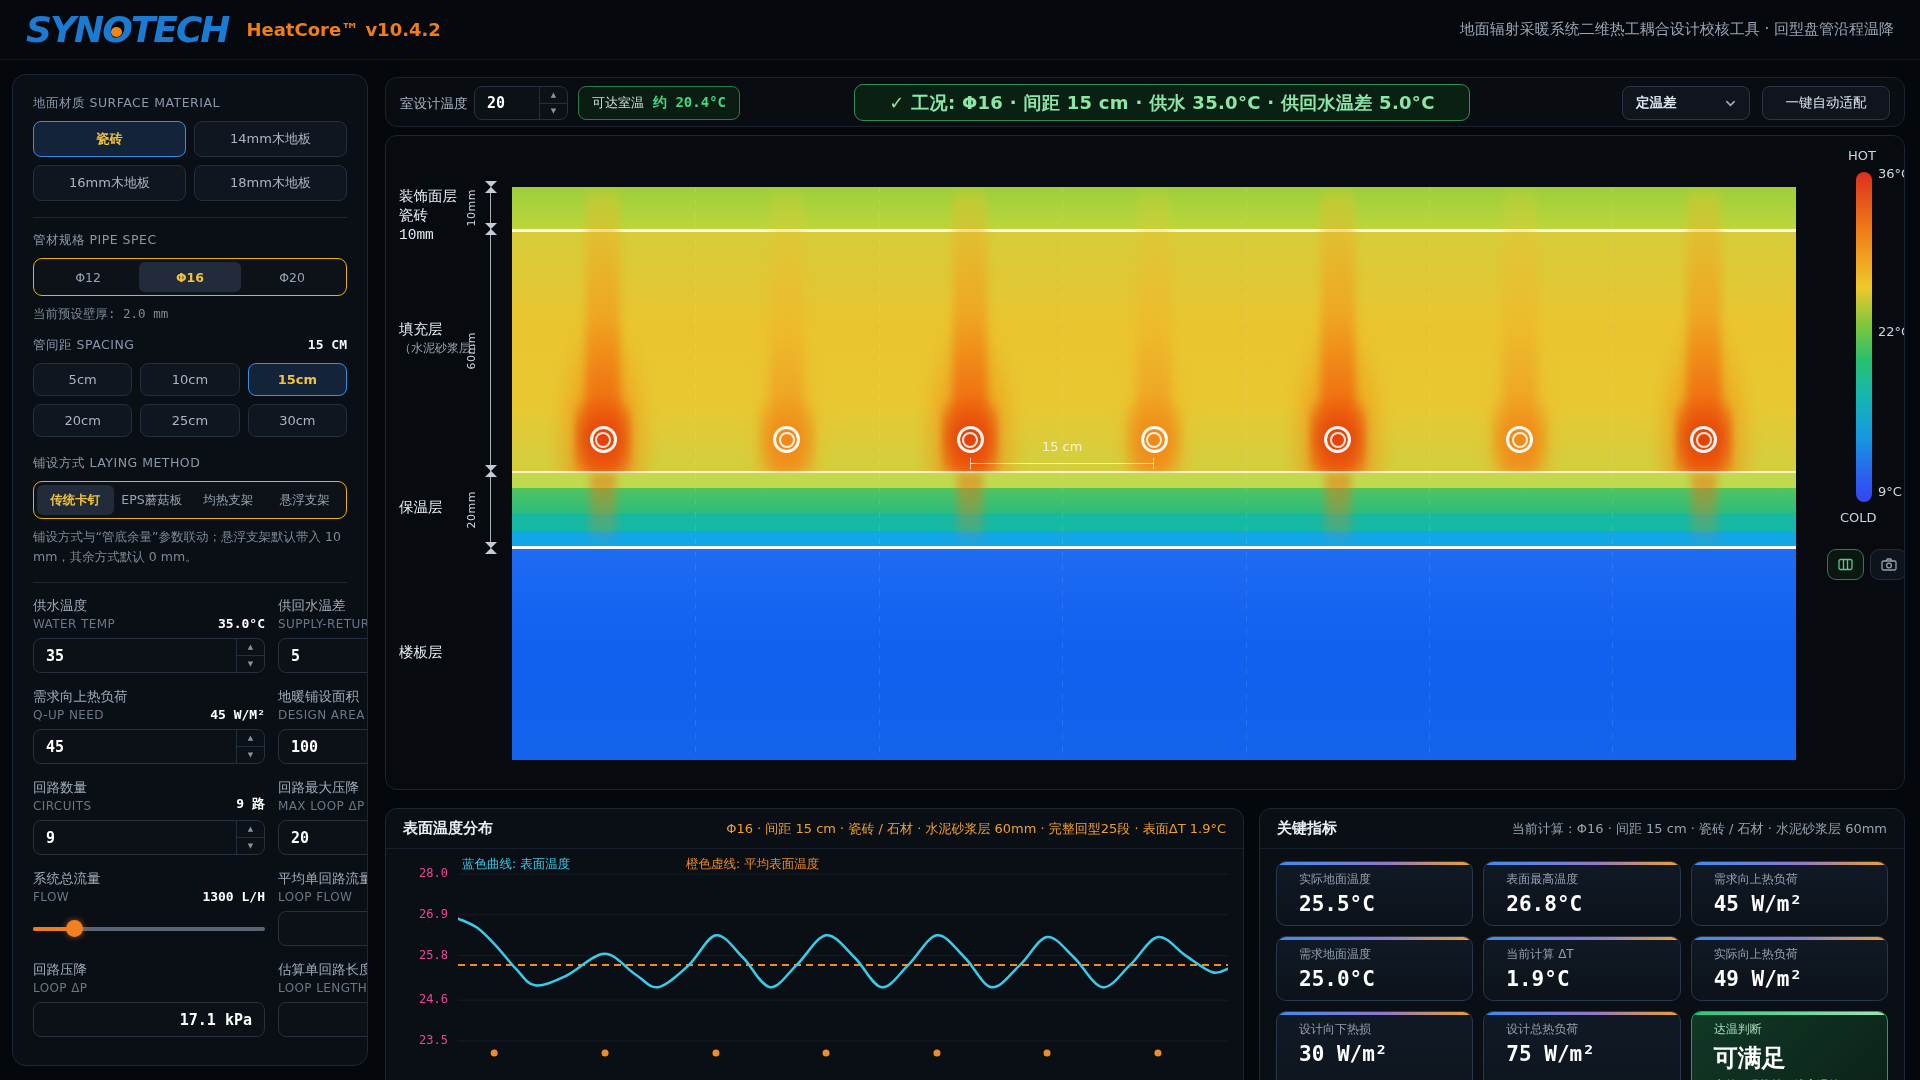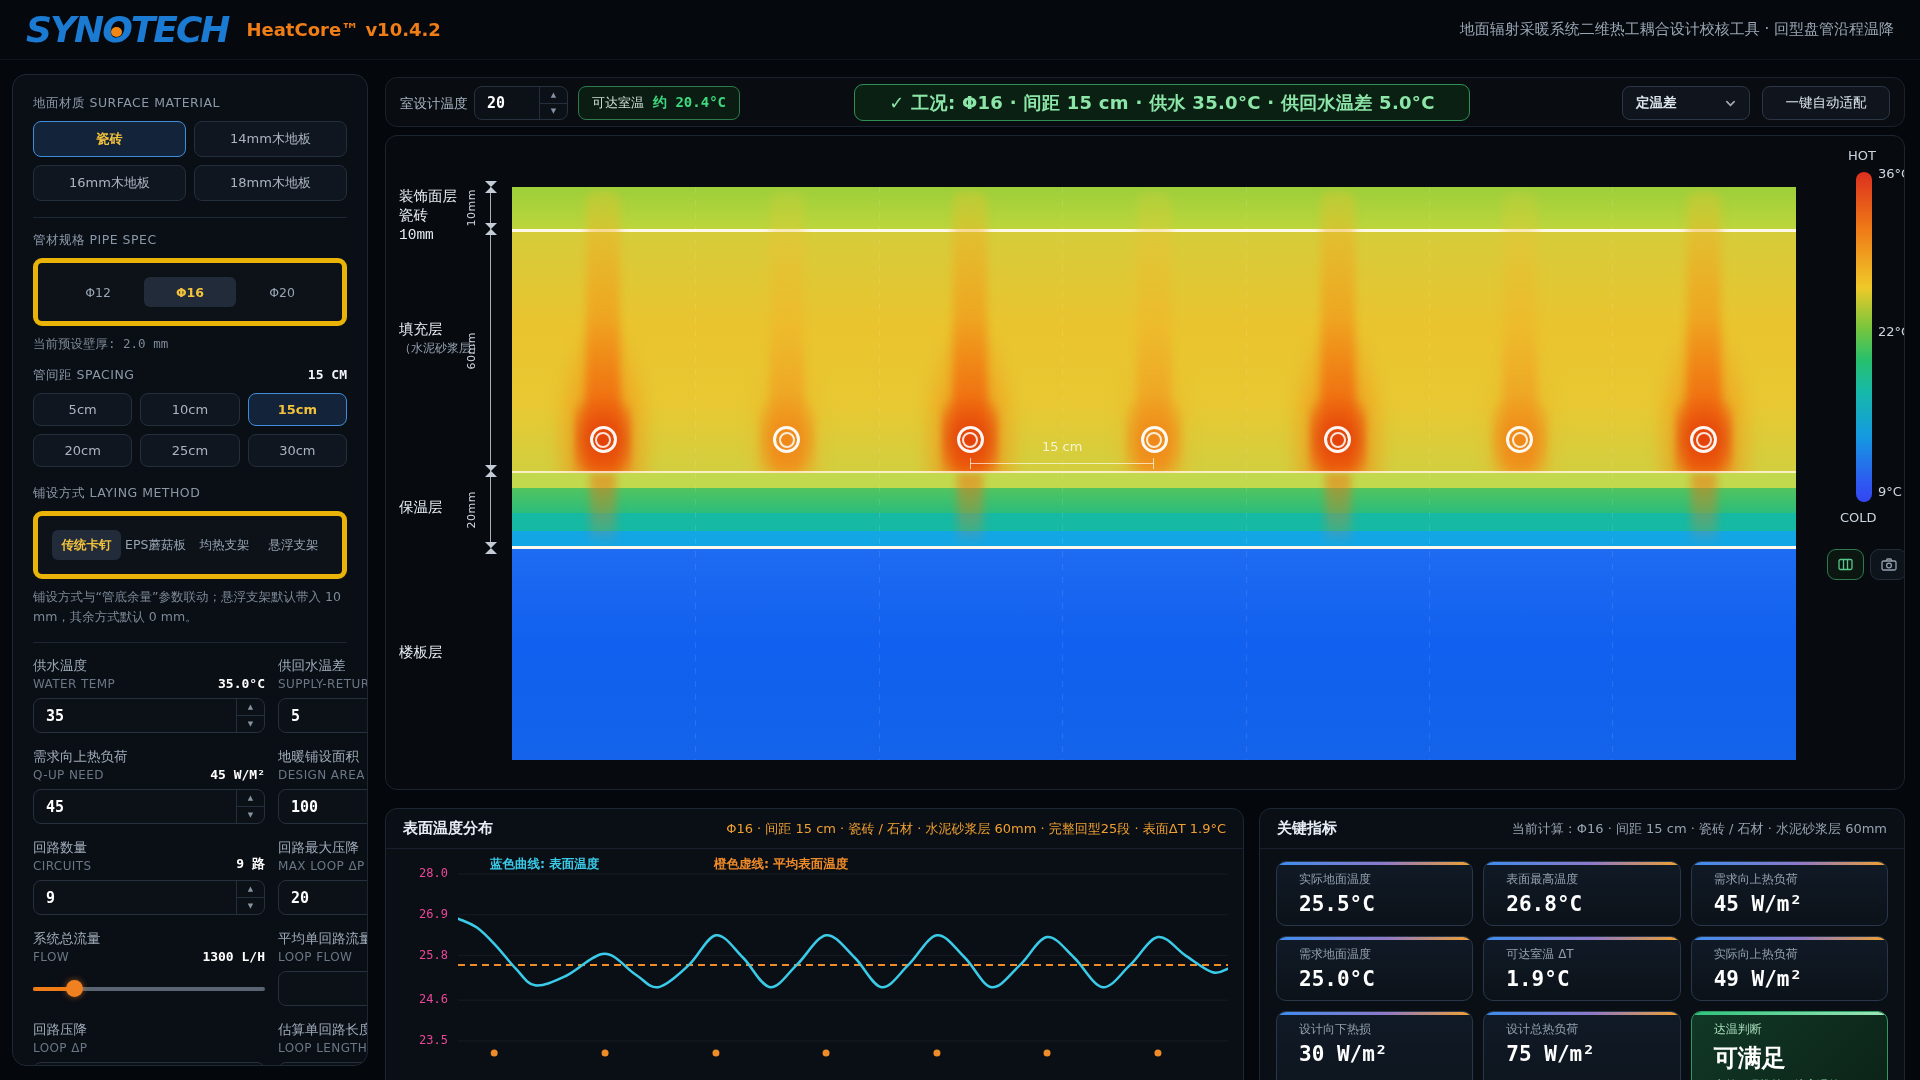--- a/index.html
+++ b/index.html
@@ -26,21 +26,21 @@
   .sec-row .sec-label { margin:0; }
   .sec-val { font-family:"DejaVu Sans Mono",monospace; font-weight:bold; font-size:13px; color:#f2f6fa; }
   .divider { height:1px; background:#1d2733; margin:16px 0 14px; }
   .btn-grid { display:grid; gap:8px; margin-bottom:4px; }
   .cols2 { grid-template-columns:1fr 1fr; }
   .cols3 { grid-template-columns:1fr 1fr 1fr; }
   .opt-btn { height:36px; border-radius:8px; background:#10161f; border:1px solid #242f3d; color:#aab5c2;
              font-size:13px; font-family:inherit; cursor:pointer; }
   .opt-btn.small { height:33px; }
   .opt-btn.sel { border-color:#3f8dd8; background:#12233a; color:#f2c23c; font-weight:bold; }
-  .seg { display:flex; background:#0d1219; border:5px solid #eab308; border-radius:9px; padding:14px; margin-bottom:8px; }
+  .seg { display:flex; background:#0d1219; border:1px solid #eab308; border-radius:9px; padding:3px; margin-bottom:8px; }
   .seg-item { flex:1; height:30px; display:flex; align-items:center; justify-content:center; border-radius:6px;
               color:#97a3b2; font-size:12.5px; cursor:pointer; white-space:nowrap; }
   .seg-item.sel { background:#222b3a; color:#f2c23c; font-weight:bold; }
   .hint { font-size:12.5px; color:#7d8997; line-height:1.55; margin:6px 0 14px; }
   .fields { display:grid; grid-template-columns:1fr 1fr; column-gap:13px; row-gap:15px; }
   .f-head { display:flex; justify-content:space-between; align-items:flex-end; margin-bottom:7px; }
   .f-cn { font-size:13.5px; color:#9fabb9; }
   .f-en { font-size:12px; color:#6b7785; letter-spacing:.4px; margin-top:2px; }
   .f-val { font-family:"DejaVu Sans Mono",monospace; font-weight:bold; font-size:13px; color:#fff; white-space:nowrap; }
   .inp-box { display:flex; height:35px; background:#0c1117; border:1px solid #26303e; border-radius:8px; overflow:hidden; }
@@ -124,21 +124,21 @@
 
   
   .panel { position:absolute; background:#0a0e15; border:1px solid #1c2733; border-radius:12px; overflow:hidden; }
   .chart-panel { left:385px; top:808px; width:859px; height:300px; }
   .metrics-panel { left:1259px; top:808px; width:646px; height:300px; }
   .p-head { height:40px; display:flex; align-items:center; justify-content:space-between; padding:0 17px;
             border-bottom:1px solid #161f2b; }
   .p-title { font-size:15px; font-weight:bold; color:#e8eef5; }
   .p-sub { font-size:13px; color:#f0a030; }
   .p-sub.gray { color:#97a3b1; }
-  .legend-item { position:absolute; top:47px; font-size:12.5px; font-weight:bold;margin-left:28px; }
+  .legend-item { position:absolute; top:47px; font-size:12.5px; font-weight:normal; }
   .ytick { position:absolute; left:10px; width:52px; text-align:right; color:#ec4899;
            font:12px "DejaVu Sans Mono",monospace; }
   .chart-svg { position:absolute; left:72px; top:62px; }
 
   .m-grid { display:grid; grid-template-columns:1fr 1fr 1fr; gap:10px; padding:12px 16px; }
   .m-card { position:relative; min-height:62px; border:1px solid #28384a; border-radius:10px; padding:9px 22px;
             background:linear-gradient(180deg,#101a26,#0c1219); overflow:hidden; }
   .m-accent { position:absolute; left:0; top:0; right:0; height:2.5px;
               background:linear-gradient(90deg,#3d8df0,#8f79c8 55%,#f0a030); }
   .m-label { font-size:12px; color:#93a0af; white-space:nowrap; }
@@ -516,21 +516,21 @@
           <div class="m-label">需求向上热负荷</div>
           <div class="m-value">45 W/m²</div>
         </div>
         <div class="m-card">
           <div class="m-accent"></div>
           <div class="m-label">需求地面温度</div>
           <div class="m-value">25.0°C</div>
         </div>
         <div class="m-card">
           <div class="m-accent"></div>
-          <div class="m-label">可达室温 ΔT</div>
+          <div class="m-label">当前计算 ΔT</div>
           <div class="m-value">1.9°C</div>
         </div>
         <div class="m-card">
           <div class="m-accent"></div>
           <div class="m-label">实际向上热负荷</div>
           <div class="m-value">49 W/m²</div>
         </div>
         <div class="m-card">
           <div class="m-accent"></div>
           <div class="m-label">设计向下热损</div>

